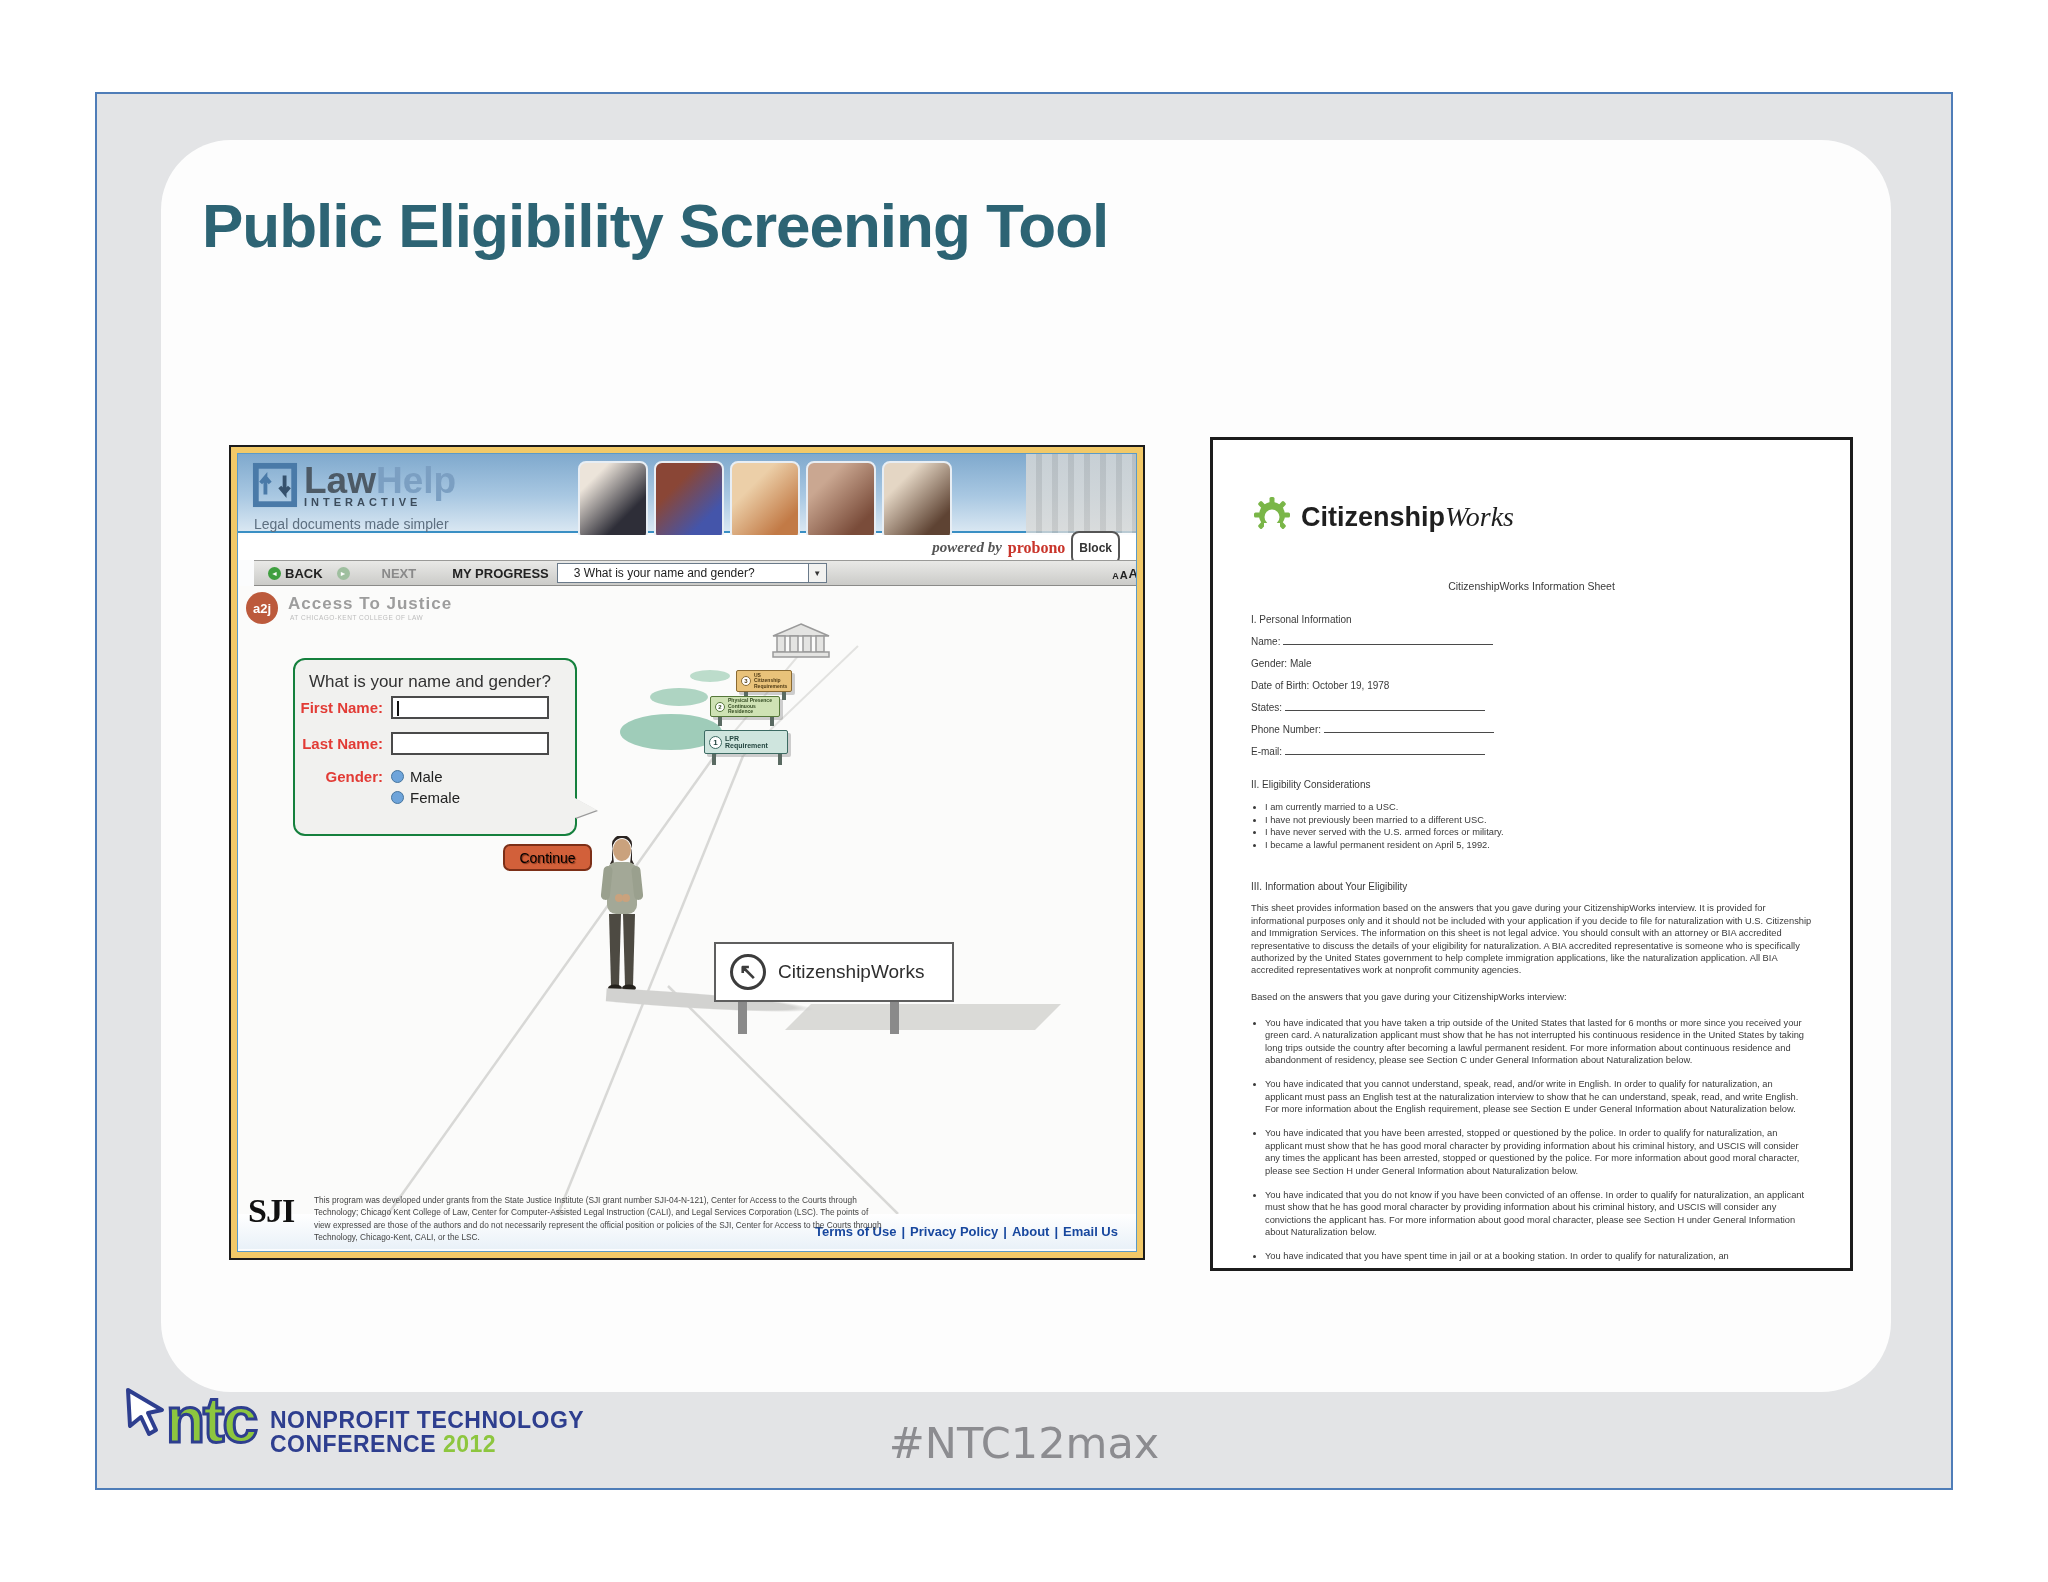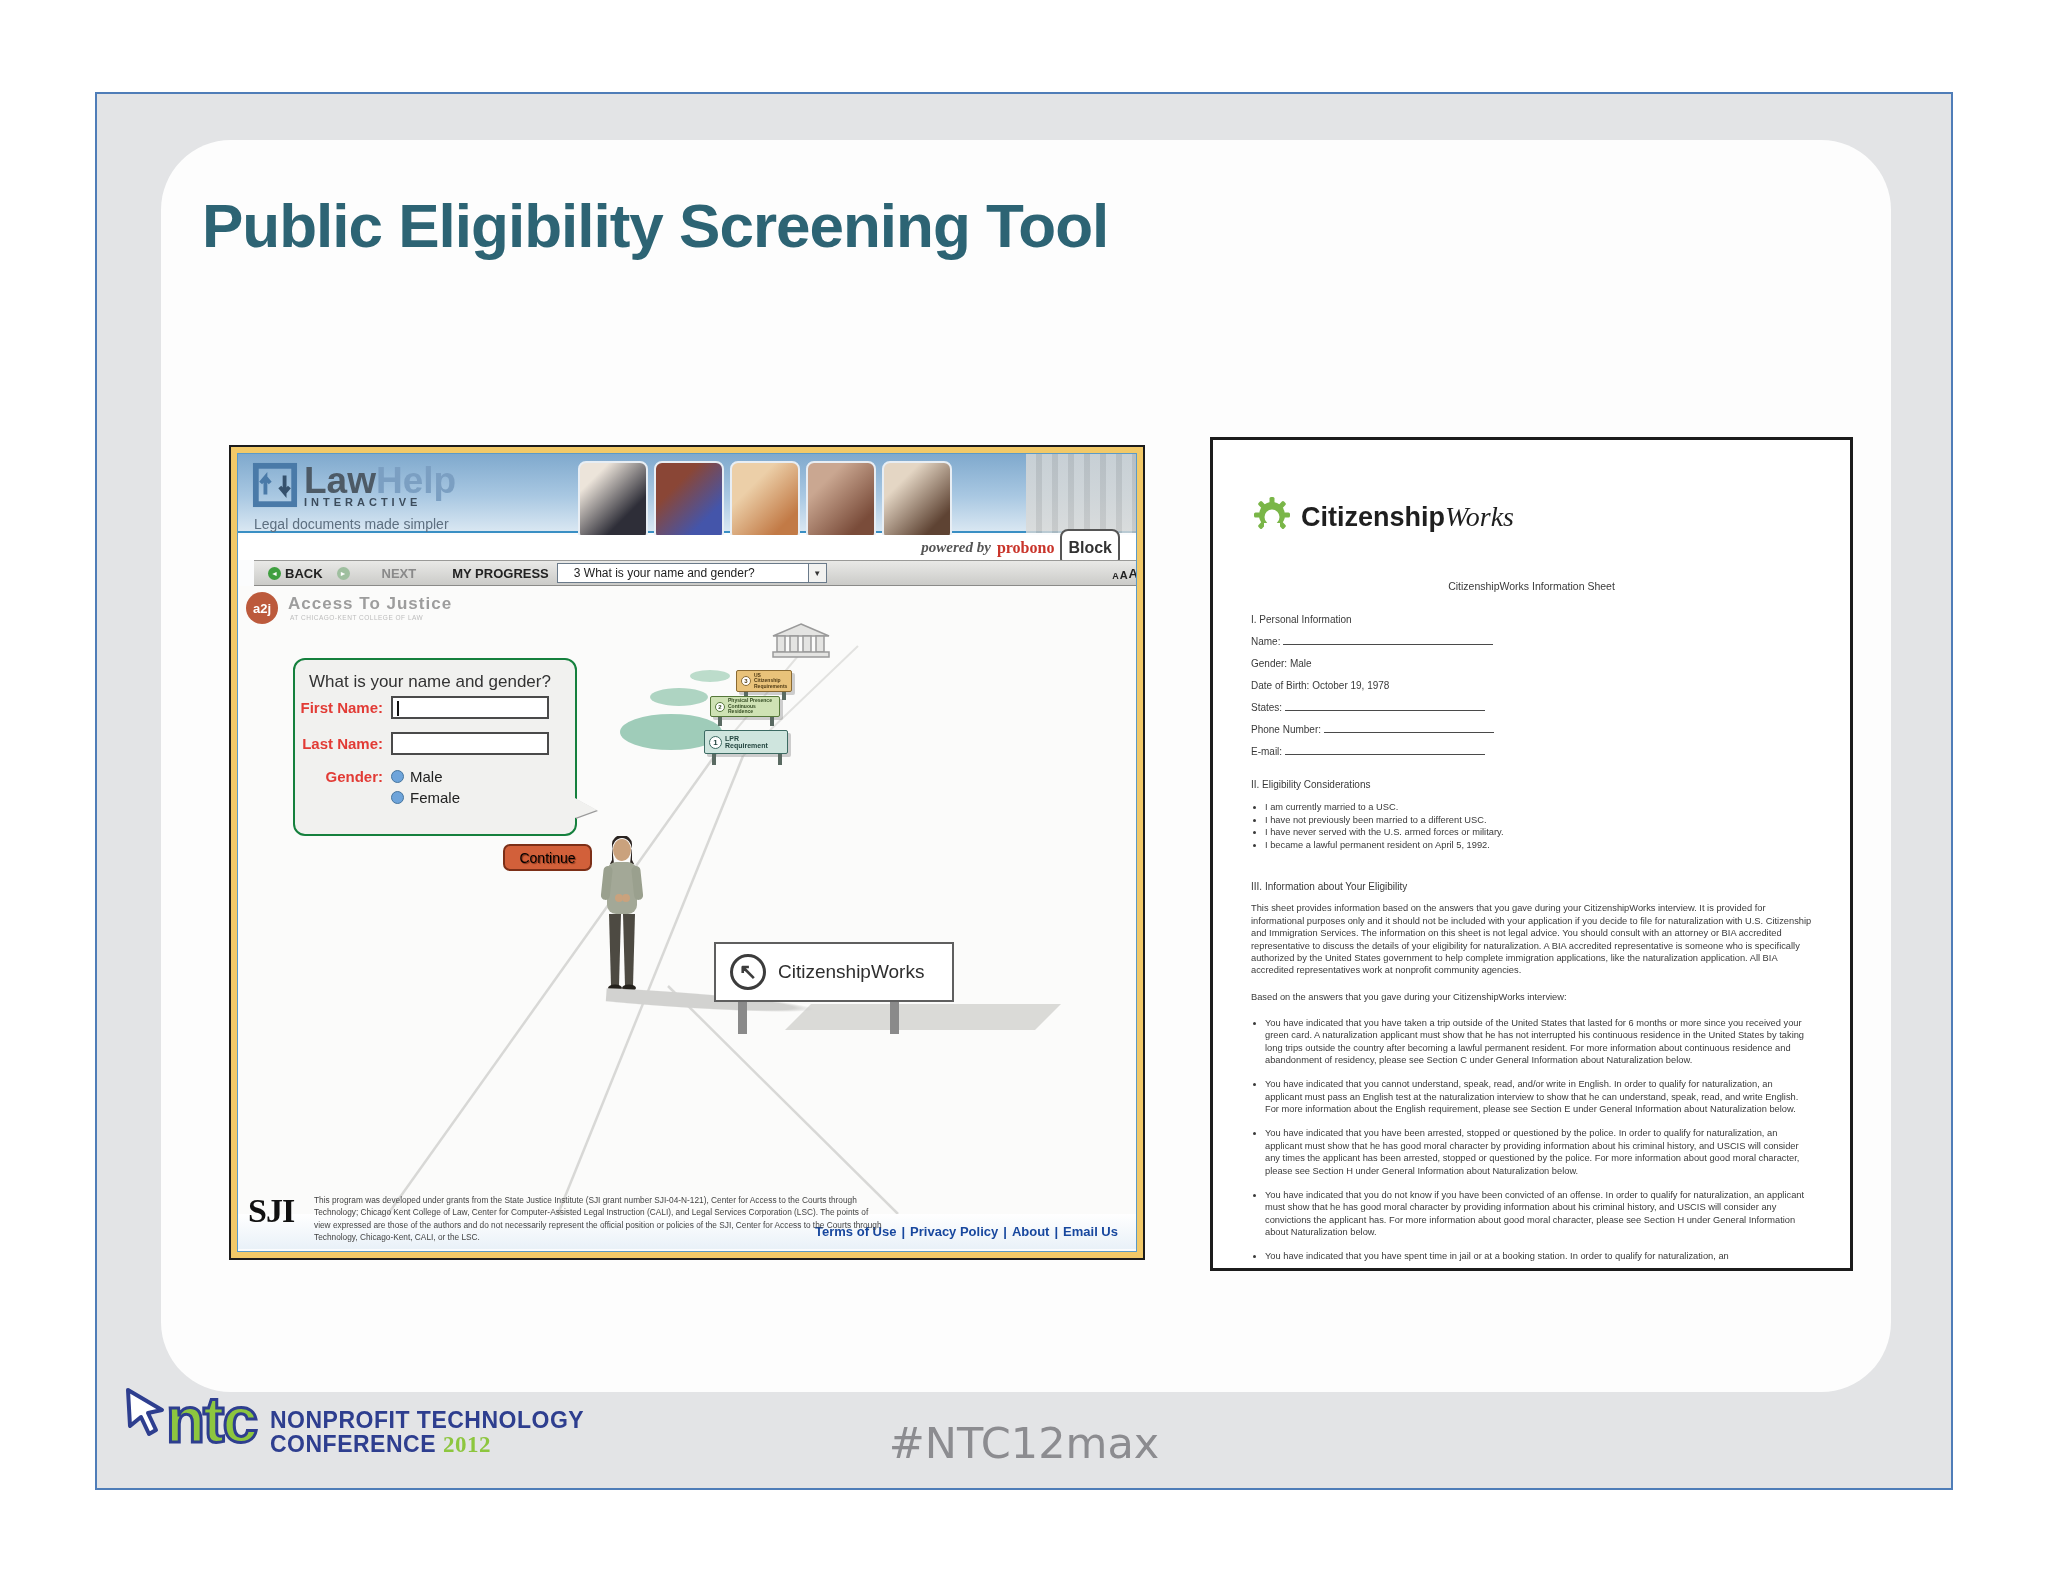--- a/index.html
+++ b/index.html
@@ -36,21 +36,21 @@
   .ph3 { background:linear-gradient(135deg,#eccfa8 30%,#c27a46 80%); }
   .ph4 { background:linear-gradient(135deg,#caa791 25%,#7a4c3a 80%); }
   .ph5 { background:linear-gradient(135deg,#e4d6c4 25%,#5e4333 80%); }
   .pillar { position:absolute; right:0; top:0; width:110px; height:79px;
     background:repeating-linear-gradient(90deg,#d9d9d7 0 10px,#c3c3c1 10px 16px); opacity:.8; }
 
   .lh-powered { position:absolute; left:0; top:81px; width:100%; height:25px; background:#ffffff;
     display:flex; align-items:center; justify-content:flex-end; padding-right:16px; gap:6px; }
   .pb-text { font-family:"Liberation Serif", serif; font-style:italic; font-weight:bold; font-size:15px; color:#555; }
   .pb-brand { font-family:"Liberation Serif", serif; font-weight:bold; font-size:16px; color:#c9342a; }
-  .pb-block { font-size:16px; font-weight:bold; color:#333; border:2px solid #555; border-radius:8px; padding:8px 6px; background:#fff; }
+  .pb-block { font-size:12px; font-weight:bold; color:#333; border:2px solid #555; border-radius:8px; padding:8px 6px; background:#fff; }
 
   .lh-toolbar { position:absolute; left:16px; top:106px; width:100%; height:26px;
     background:linear-gradient(180deg,#e9e9e7,#cbcbc8); border-top:1px solid #9a9a98; border-bottom:1px solid #8a8a88;
     display:flex; align-items:center; font-size:13px; color:#222; }
   .tb-item { display:flex; align-items:center; gap:4px; margin-left:14px; font-weight:bold; }
   .tb-circ { width:13px; height:13px; border-radius:50%; background:#3f9f3f; color:#fff; font-size:10px;
     display:flex; align-items:center; justify-content:center; line-height:1; }
   .tb-circ.dim { background:#9fbf9f; }
   .tb-next { color:#8a8a8a;gap:32px; }
   .tb-progress { margin-left:36px; font-weight:bold; }
@@ -140,21 +140,21 @@
   .doc-bullets li { margin-bottom:1px; }
   .doc-para { font-size:9.3px; line-height:1.33; margin-top:10px; text-align:left; }
   .doc-blist { margin-top:14px; margin-left:14px; font-size:9.3px; line-height:1.33; }
   .doc-blist li { margin-bottom:12px; }
 
   
   .ntc { position:absolute; left:122px; top:1392px; display:flex; align-items:flex-start; }
   .ntc-word { font-size:64px; font-weight:900; color:#8dc63f; letter-spacing:-2px; line-height:.9;
     -webkit-text-stroke:3px #2e3e8f; }
   .ntc-lines { margin-left:14px; margin-top:16px; font-weight:900; color:#2e3e8f; font-size:23px; line-height:1.05; letter-spacing:.5px; }
-  .ntc-year { color:#8dc63f;font-family:Liberation Serif, serif; }
+  .ntc-year { color:#8dc63f; }
   .hashtag { position:absolute; left:0; top:1418px; width:2048px; text-align:center;
     font-family:"DejaVu Sans", sans-serif; font-size:43px; color:#8c8c90; }
 </style>
 </head>
 <body>
 
 <div class="slide-frame">
   <div class="panel"></div>
 
   <div class="page-title" style="position: absolute; left: 105px; top: 96px;">Public Eligibility Screening Tool</div>

